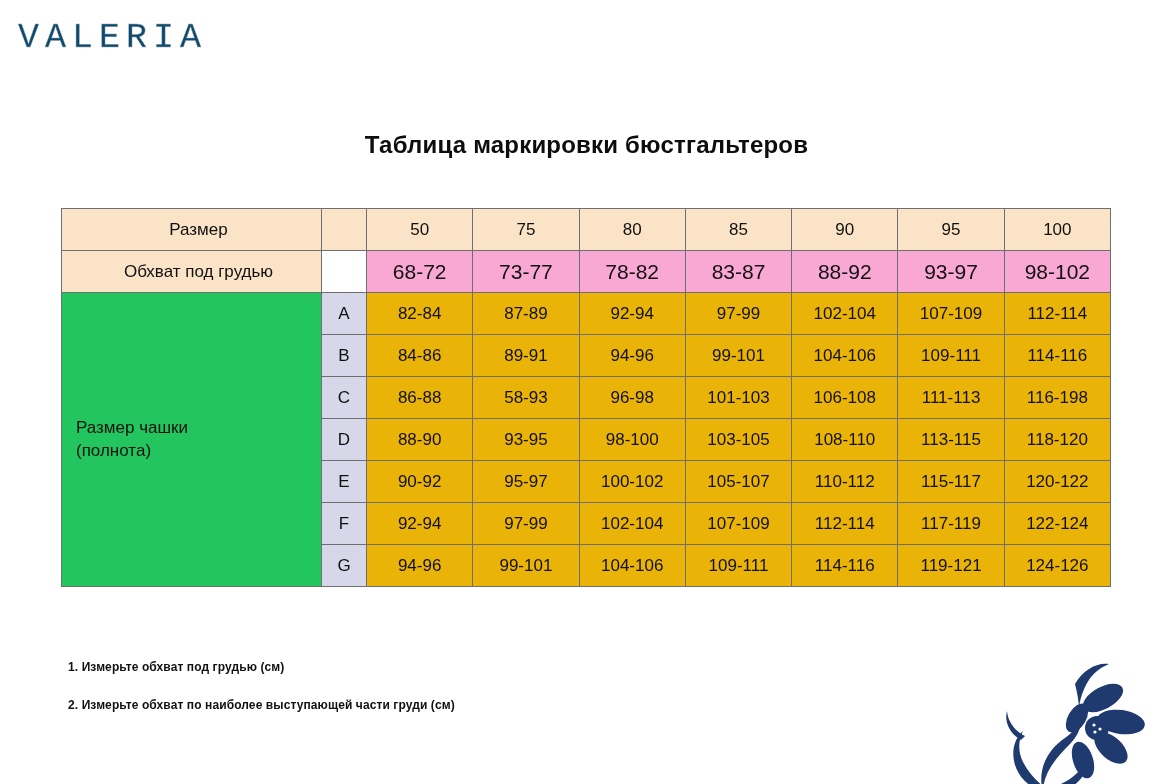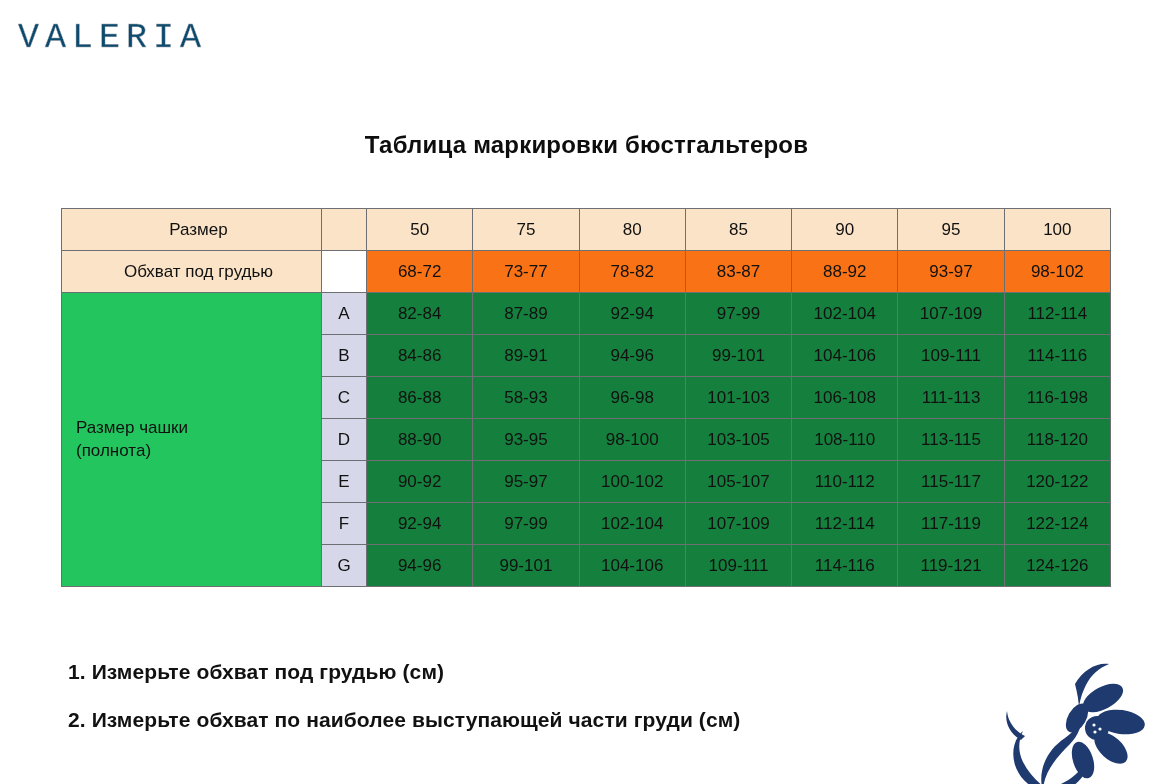--- a/index.html
+++ b/index.html
@@ -81,44 +81,44 @@
     width: 44px;
     background: #ffffff;
   }
   .head-row td {
     background: #fae3c6;
     font-weight: bold;
     font-size: 18px;
     height: 46px;
   }
   .row-under td.val {
-    background: #f97316;
-    font-size: 17px;
+    background: #f9a8d4;
+    font-size: 21px;
   }
   td.val {
-    background: #15803d;
+    background: #eab308;
   }
   .cup-label-cell {
     background: #22c55e;
     text-align: left !important;
     padding-left: 14px !important;
     font-weight: bold;
     vertical-align: middle;
     line-height: 1.35;
   }
 
   
   .notes {
     position: absolute;
     left: 68px;
     top: 660px;
     width: 900px;
   }
   .note {
-    font-size: 21px;
+    font-size: 12px;
     font-weight: bold;
     color: #111;
     margin-bottom: 24px;
     letter-spacing: 0.1px;
   }
 
   
   .flower {
     position: absolute;
     right: 18px;

